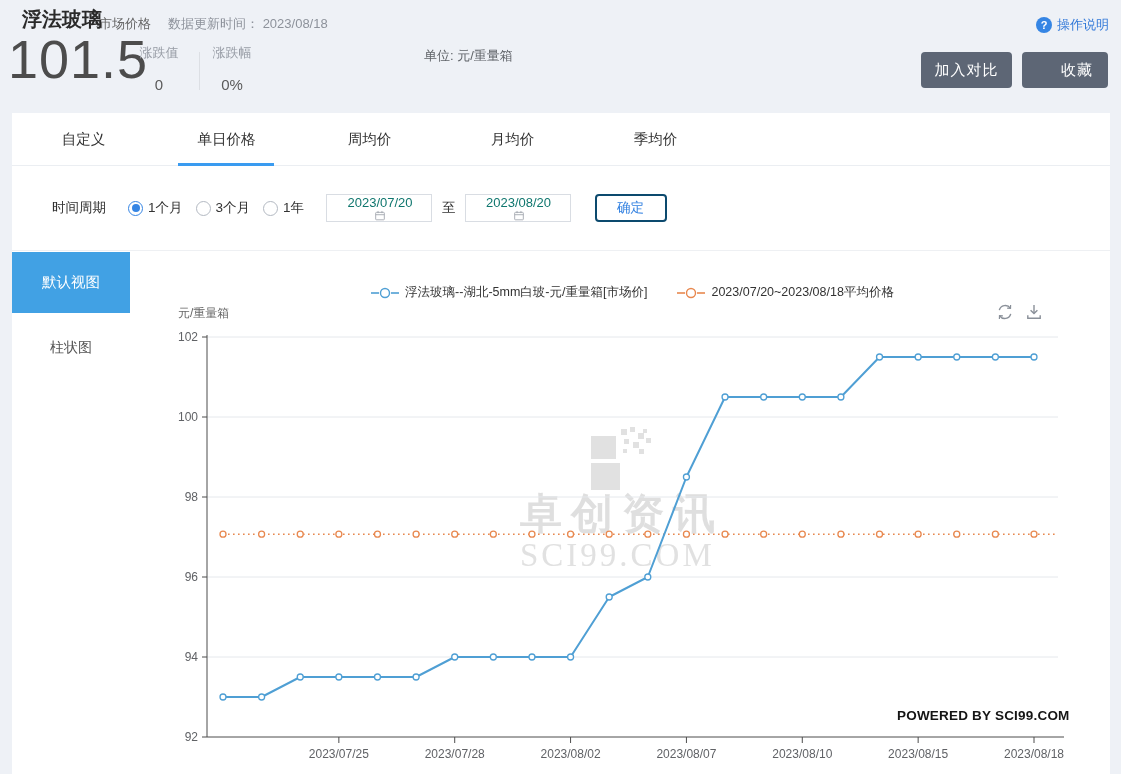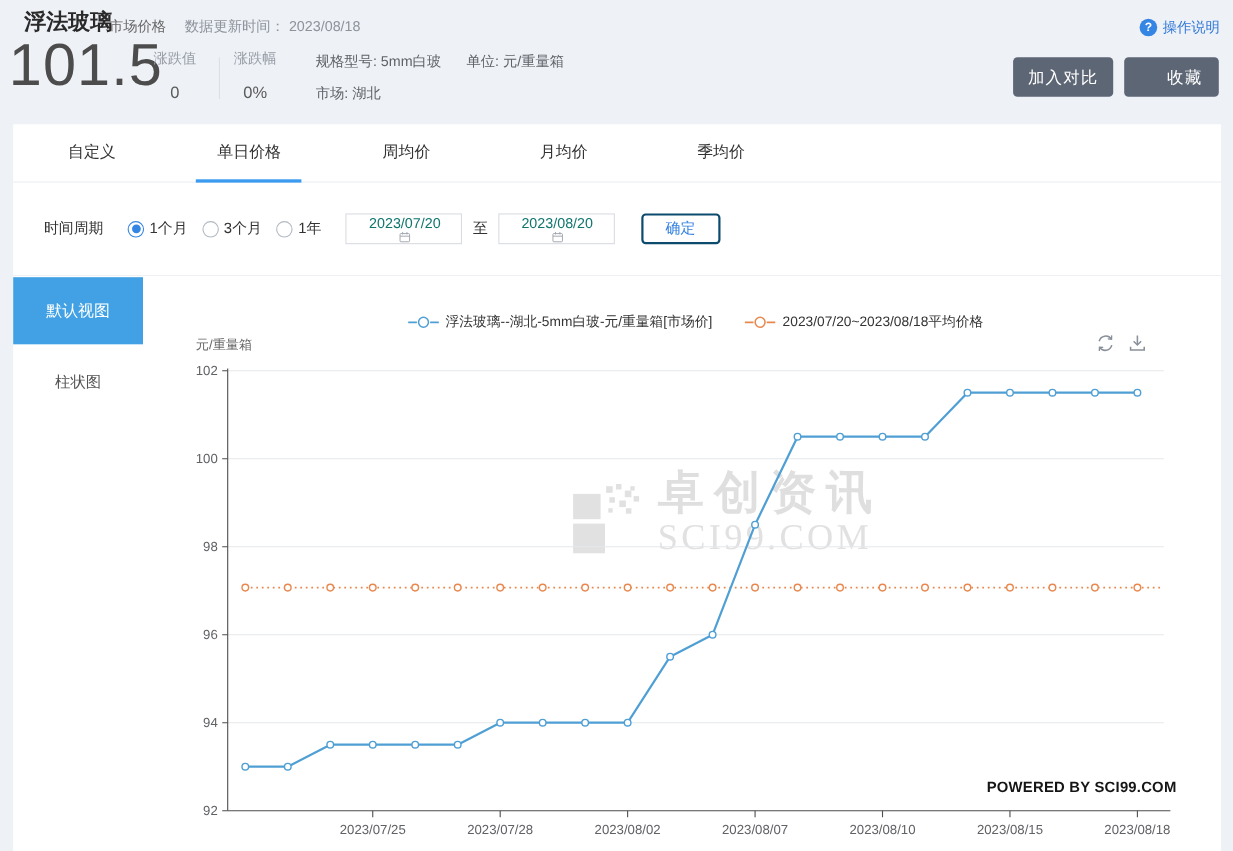--- a/index.html
+++ b/index.html
@@ -29,21 +29,21 @@
   
   .panel { position:absolute; left:12px; top:113px; width:1098px; height:661px; background:#fff; }
 
   
   .tabs { position:absolute; left:0; top:0; width:1098px; height:53px; border-bottom:1px solid #ebeef2; display:flex; }
   .tab { width:143px; height:53px; line-height:52px; text-align:center; font-size:14.5px; color:#333; cursor:pointer; position:relative; }
   .tab.active::after { content:""; position:absolute; left:23px; bottom:0; width:96px; height:3px; background:#3a9bf0; }
 
   
   .filter { position:absolute; left:28px; top:81px; height:28px; display:flex; align-items:center; }
-  .flabel { font-size:13.5px; color:#333; margin-right:22px; }
+  .flabel { font-size:13.5px; color:#333; margin-right:22px;margin-left:12px; }
   .radio-item { display:flex; align-items:center; margin-right:13px; cursor:pointer; }
   .radio { width:15px; height:15px; border-radius:50%; border:1px solid #b3b9c2; background:#fff; position:relative; margin-right:5px; }
   .radio.checked { border-color:#3585e4; }
   .radio.checked::after { content:""; position:absolute; left:2.5px; top:2.5px; width:8px; height:8px; border-radius:50%; background:#3585e4; }
   .radio-item span.rl { font-size:13.5px; color:#333; }
   .datebox { width:106px; height:28px; border:1px solid #d9dde3; border-radius:0; background:#fff; display:flex; align-items:center; justify-content:space-between; padding:0 8px 0 10px; font-size:13px; color:#0f766e; margin-left:9px; cursor:pointer;flex-direction:column; }
   .datebox:first-of-type { margin-left:9px; }
   .zhi { font-size:13.5px; color:#333; margin-left:10px; }
   .confirm { width:72px; height:28px; margin-left:24px; background:#fff; border:2px solid #0c4a6e; border-radius:4px; color:#2f7fe0; font-size:13.5px; font-family:inherit; cursor:pointer; }
 
@@ -56,21 +56,21 @@
   
   .legend { position:absolute; left:195px; top:171px; width:851px; display:flex; justify-content:center; gap:30px; }
   .legend-item { display:flex; align-items:center; gap:6px; cursor:pointer; }
   .legend-item .txt { font-size:12.5px; color:#333; }
 
   .yunit { position:absolute; left:166px; top:192px; font-size:12px; color:#666; }
   .tools { position:absolute; left:983px; top:189px; display:flex; gap:9px; }
   .tools svg { cursor:pointer; }
 
   
-  .watermark { position:absolute; left:508px; top:314px; display:flex; align-items:flex-end; gap:14px; opacity:.95; }
+  .watermark { position:absolute; left:508px; top:314px; display:flex; align-items:center; opacity:.95;flex-direction:column; }
   .wm-text .wm-cn { font-size:42px; font-weight:700; color:#dedede; letter-spacing:9px; line-height:1; }
   .wm-text .wm-en { font-family:"Liberation Serif", serif; font-size:33px; color:#e0e0e0; letter-spacing:3px; line-height:1; margin-top:4px; }
 
   #chart { position:absolute; left:0; top:0; width:1098px; height:661px; pointer-events:none; }
   #chart text { font-family:"Liberation Sans", sans-serif; }
 
   .powered { position:absolute; left:885px; top:595px; font-size:13.5px; font-weight:700; color:#151515; letter-spacing:.2px; }
 </style>
 </head>
 <body>
@@ -81,24 +81,20 @@
   <span class="update-wrap"><span>数据更新时间：</span> <span>2023/08/18</span></span>
   <span class="price-big">101.5</span>
   <div class="chg chg1">
     <span class="lbl">涨跌值</span>
     <span class="val">0</span>
   </div>
   <div class="vdiv"></div>
   <div class="chg chg2">
     <span class="lbl">涨跌幅</span>
     <span class="val">0%</span>
-  </div>
-  <div class="meta meta1">
-    <div>规格型号: 5mm白玻</div>
-    <div>市场: 湖北</div>
   </div>
   <div class="meta meta2">
     <div>单位: 元/重量箱</div>
   </div>
   <div class="help">
     <span class="q">?</span>
     <span class="t">操作说明</span>
   </div>
   <button class="dark-btn btn-compare">加入对比</button>
   <button class="dark-btn btn-fav">收藏</button>

